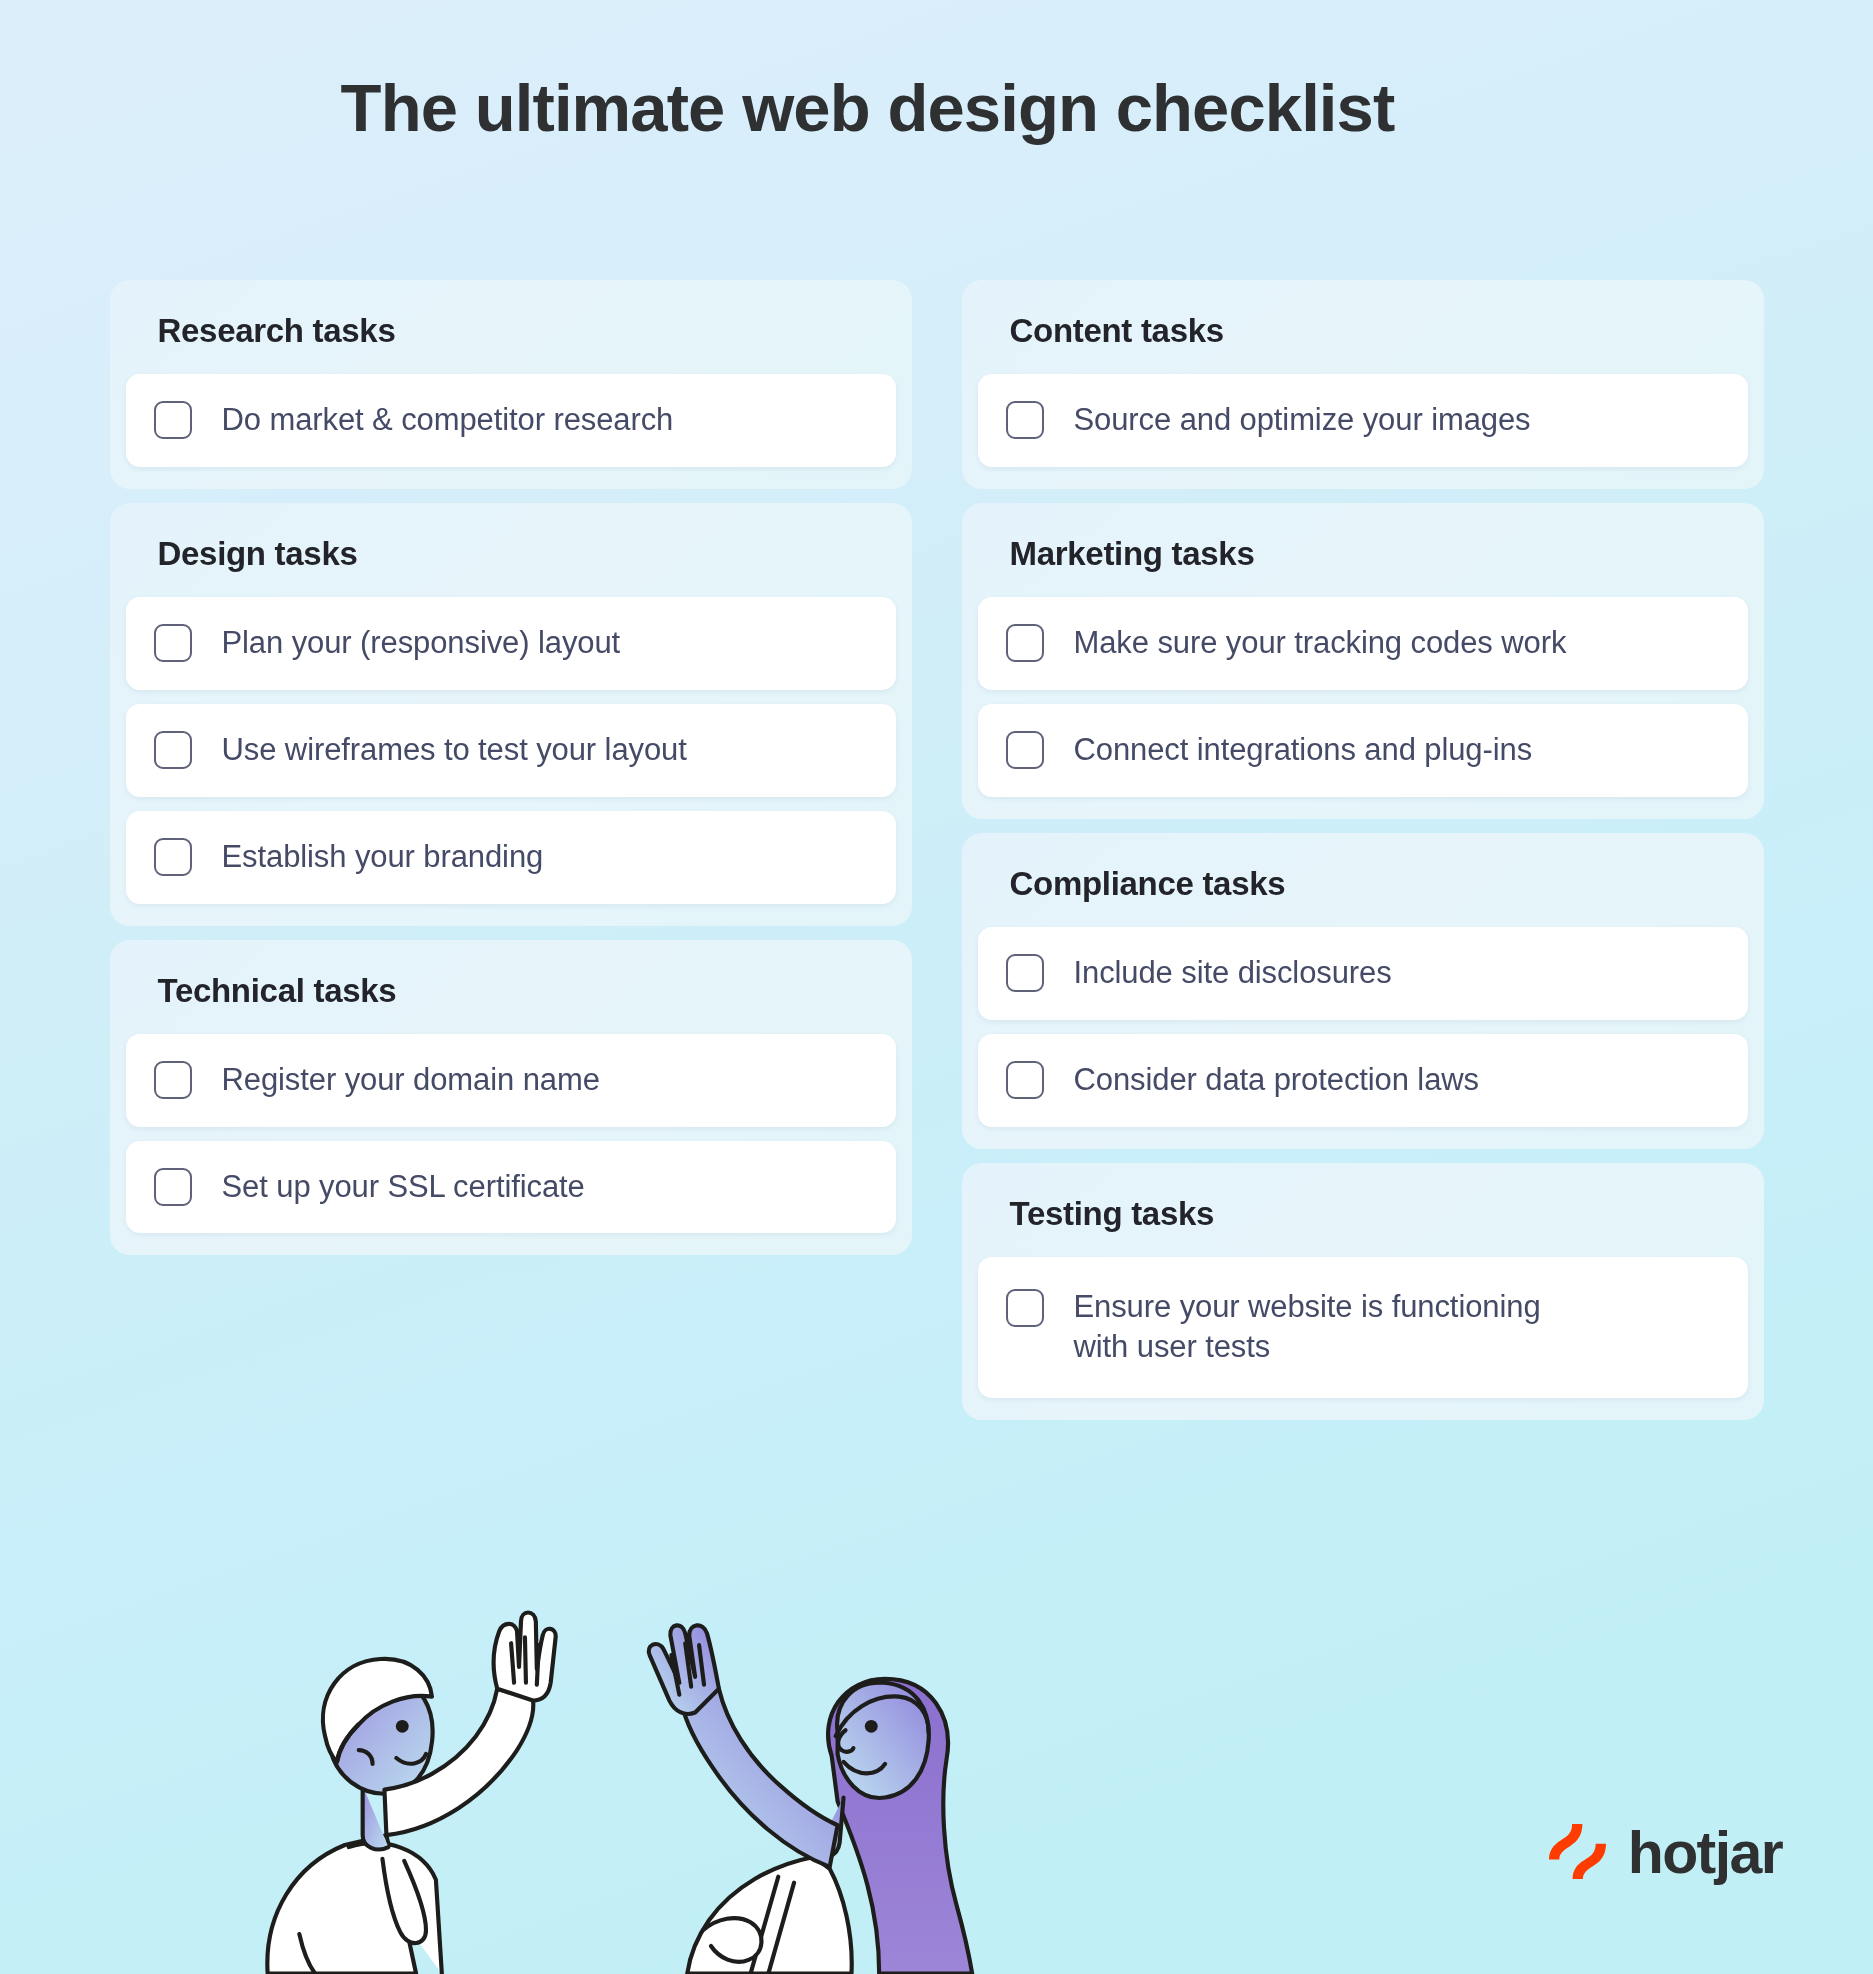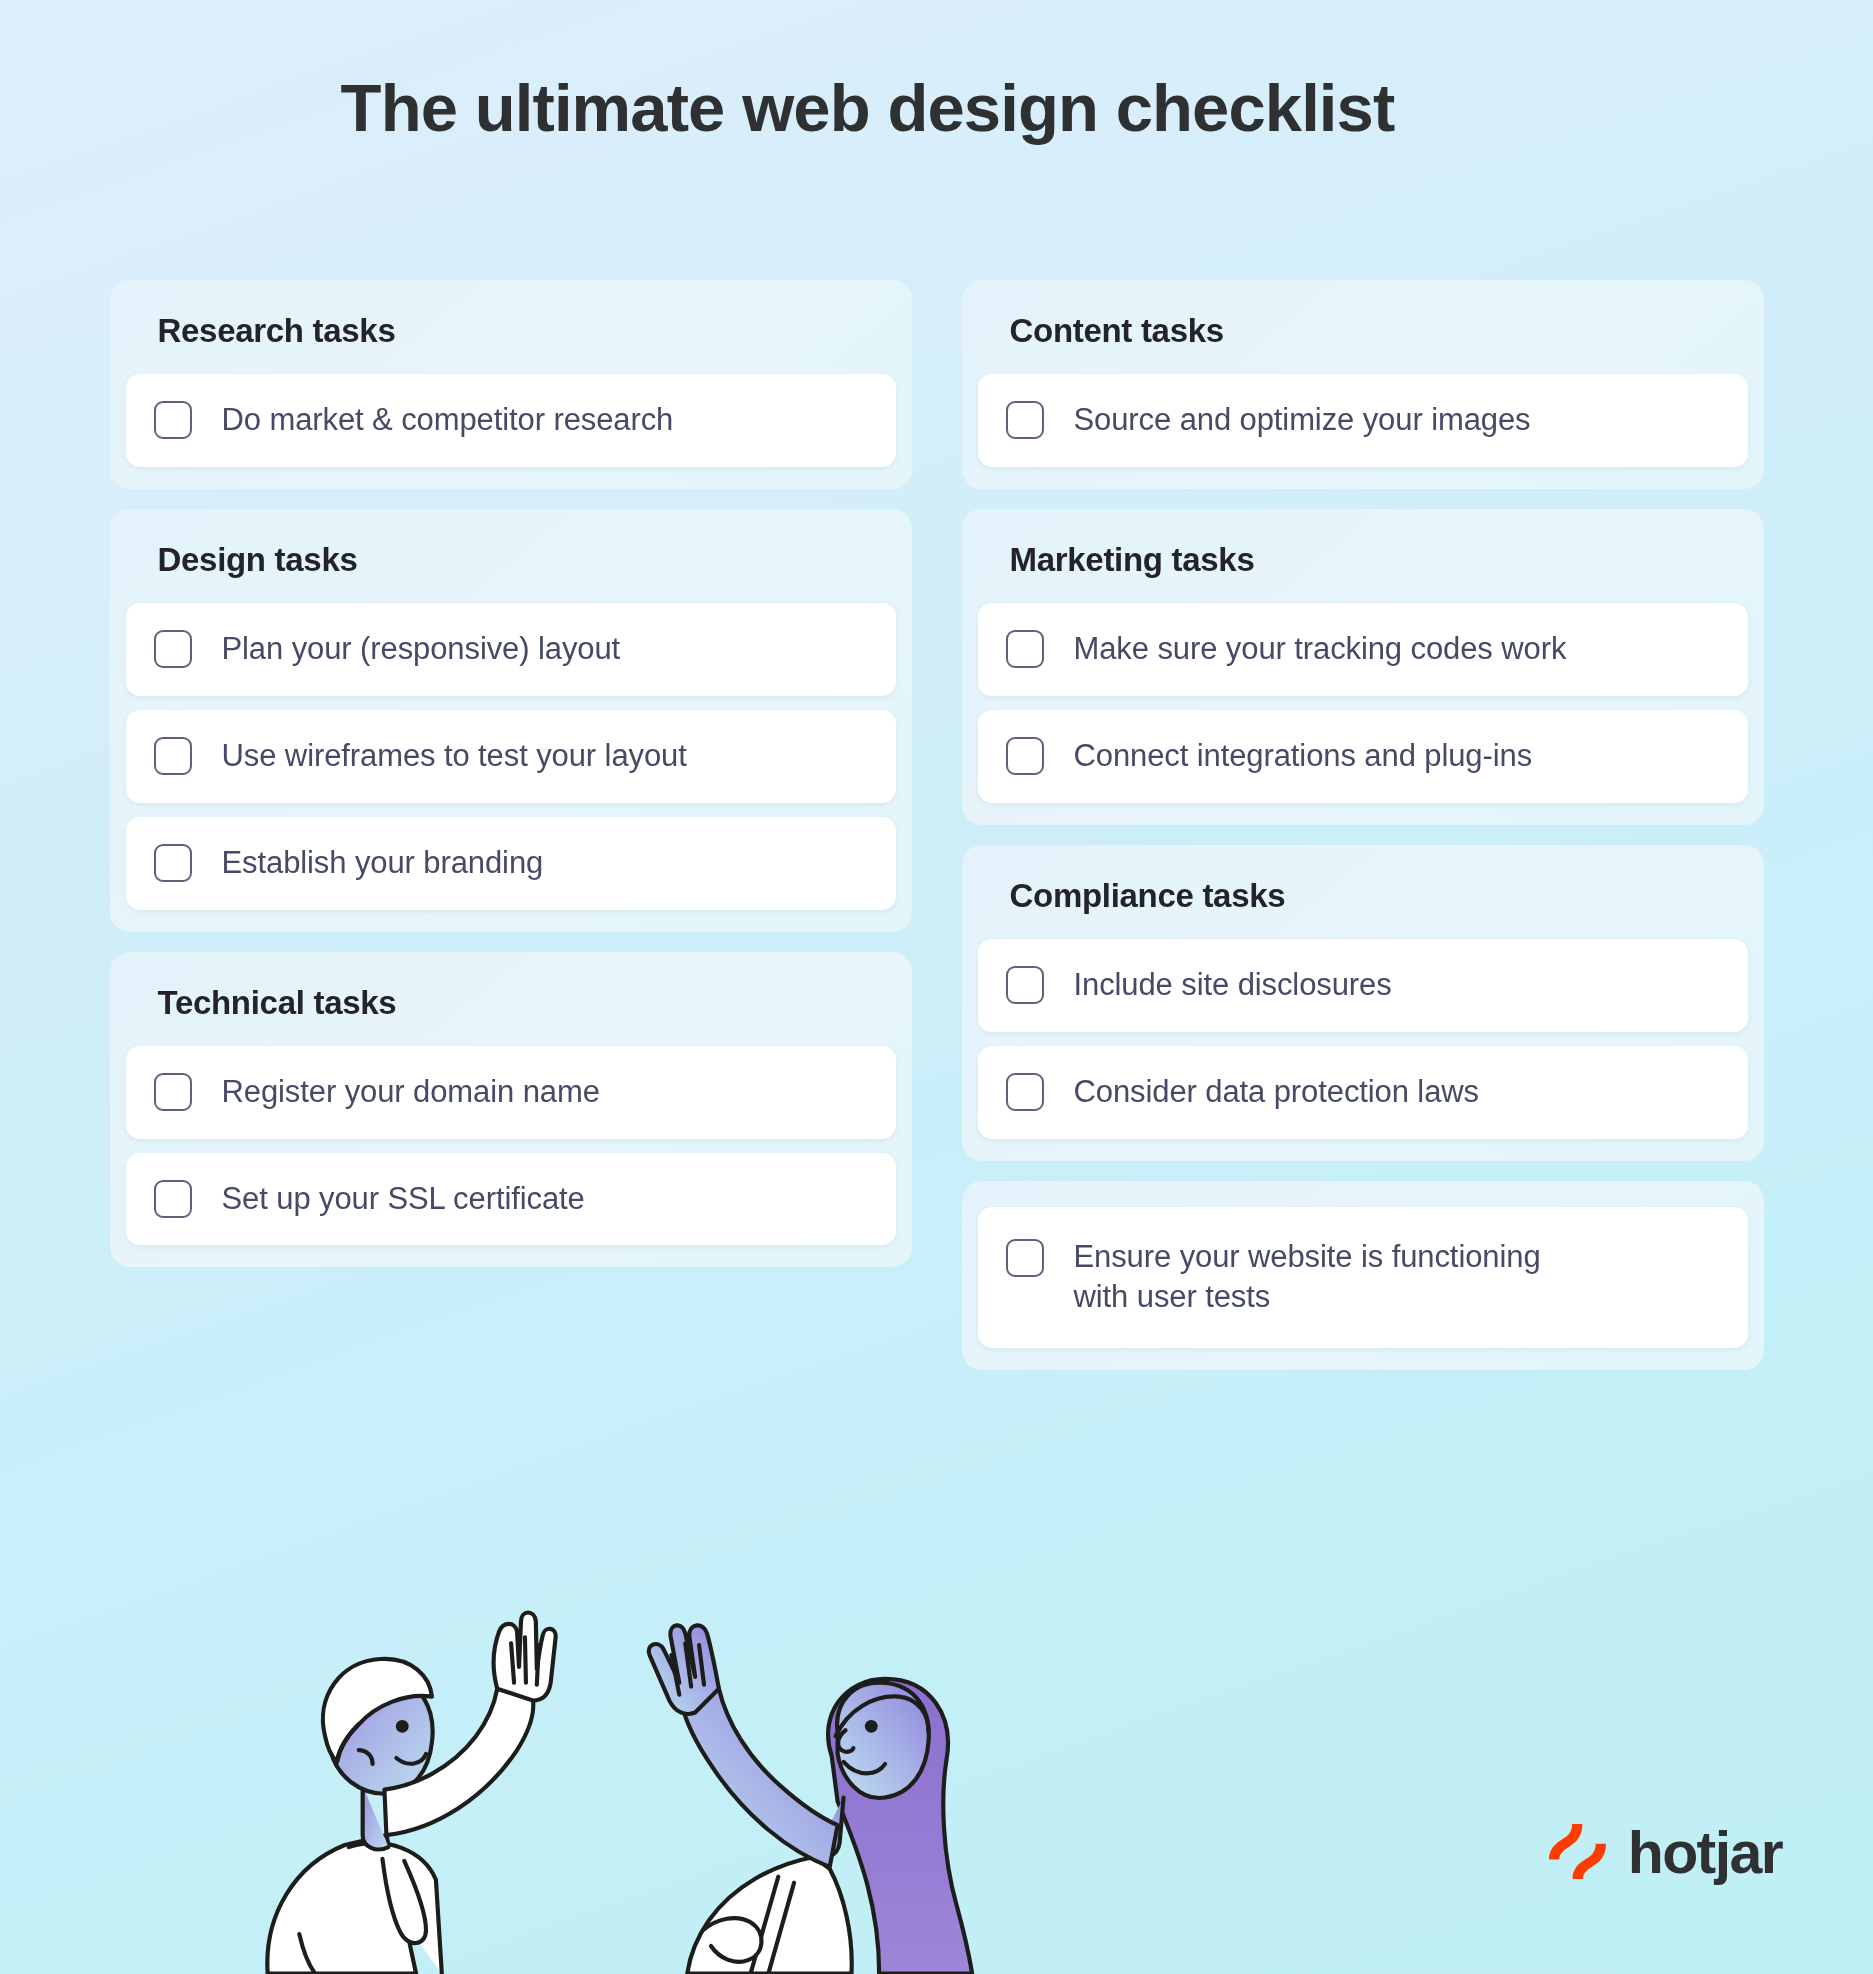--- a/index.html
+++ b/index.html
@@ -52,21 +52,21 @@
     width: 1873px;
     display: flex;
     justify-content: center;
     gap: 50px;
     align-items: flex-start;
   }
   .col {
     width: 802px;
     display: flex;
     flex-direction: column;
-    gap: 20px;
+    gap: 14px;
   }
 
   
   .section {
     background: linear-gradient(140deg, #e4f3fb 0%, #e7f5fa 45%, #e3f5f9 100%);
     border-radius: 20px;
     padding: 26px 16px 16px 16px;
     box-sizing: border-box;
   }
   .section-title {
@@ -215,20 +215,21 @@
           <span class="checkbox"></span>
           <span class="task-label">Include site disclosures</span>
         </div>
         <div class="task">
           <span class="checkbox"></span>
           <span class="task-label">Consider data protection laws</span>
         </div>
       </div>
 
       <div class="section">
+        <div class="section-title">Testing tasks</div>
         <div class="task two-line">
           <span class="checkbox"></span>
           <span class="task-label" style="max-width:515px">Ensure your website is functioning with user tests</span>
         </div>
       </div>
 
     </div>
   </div>
 
   <svg class="illustration" viewBox="0 0 760 440" xmlns="http://www.w3.org/2000/svg">

